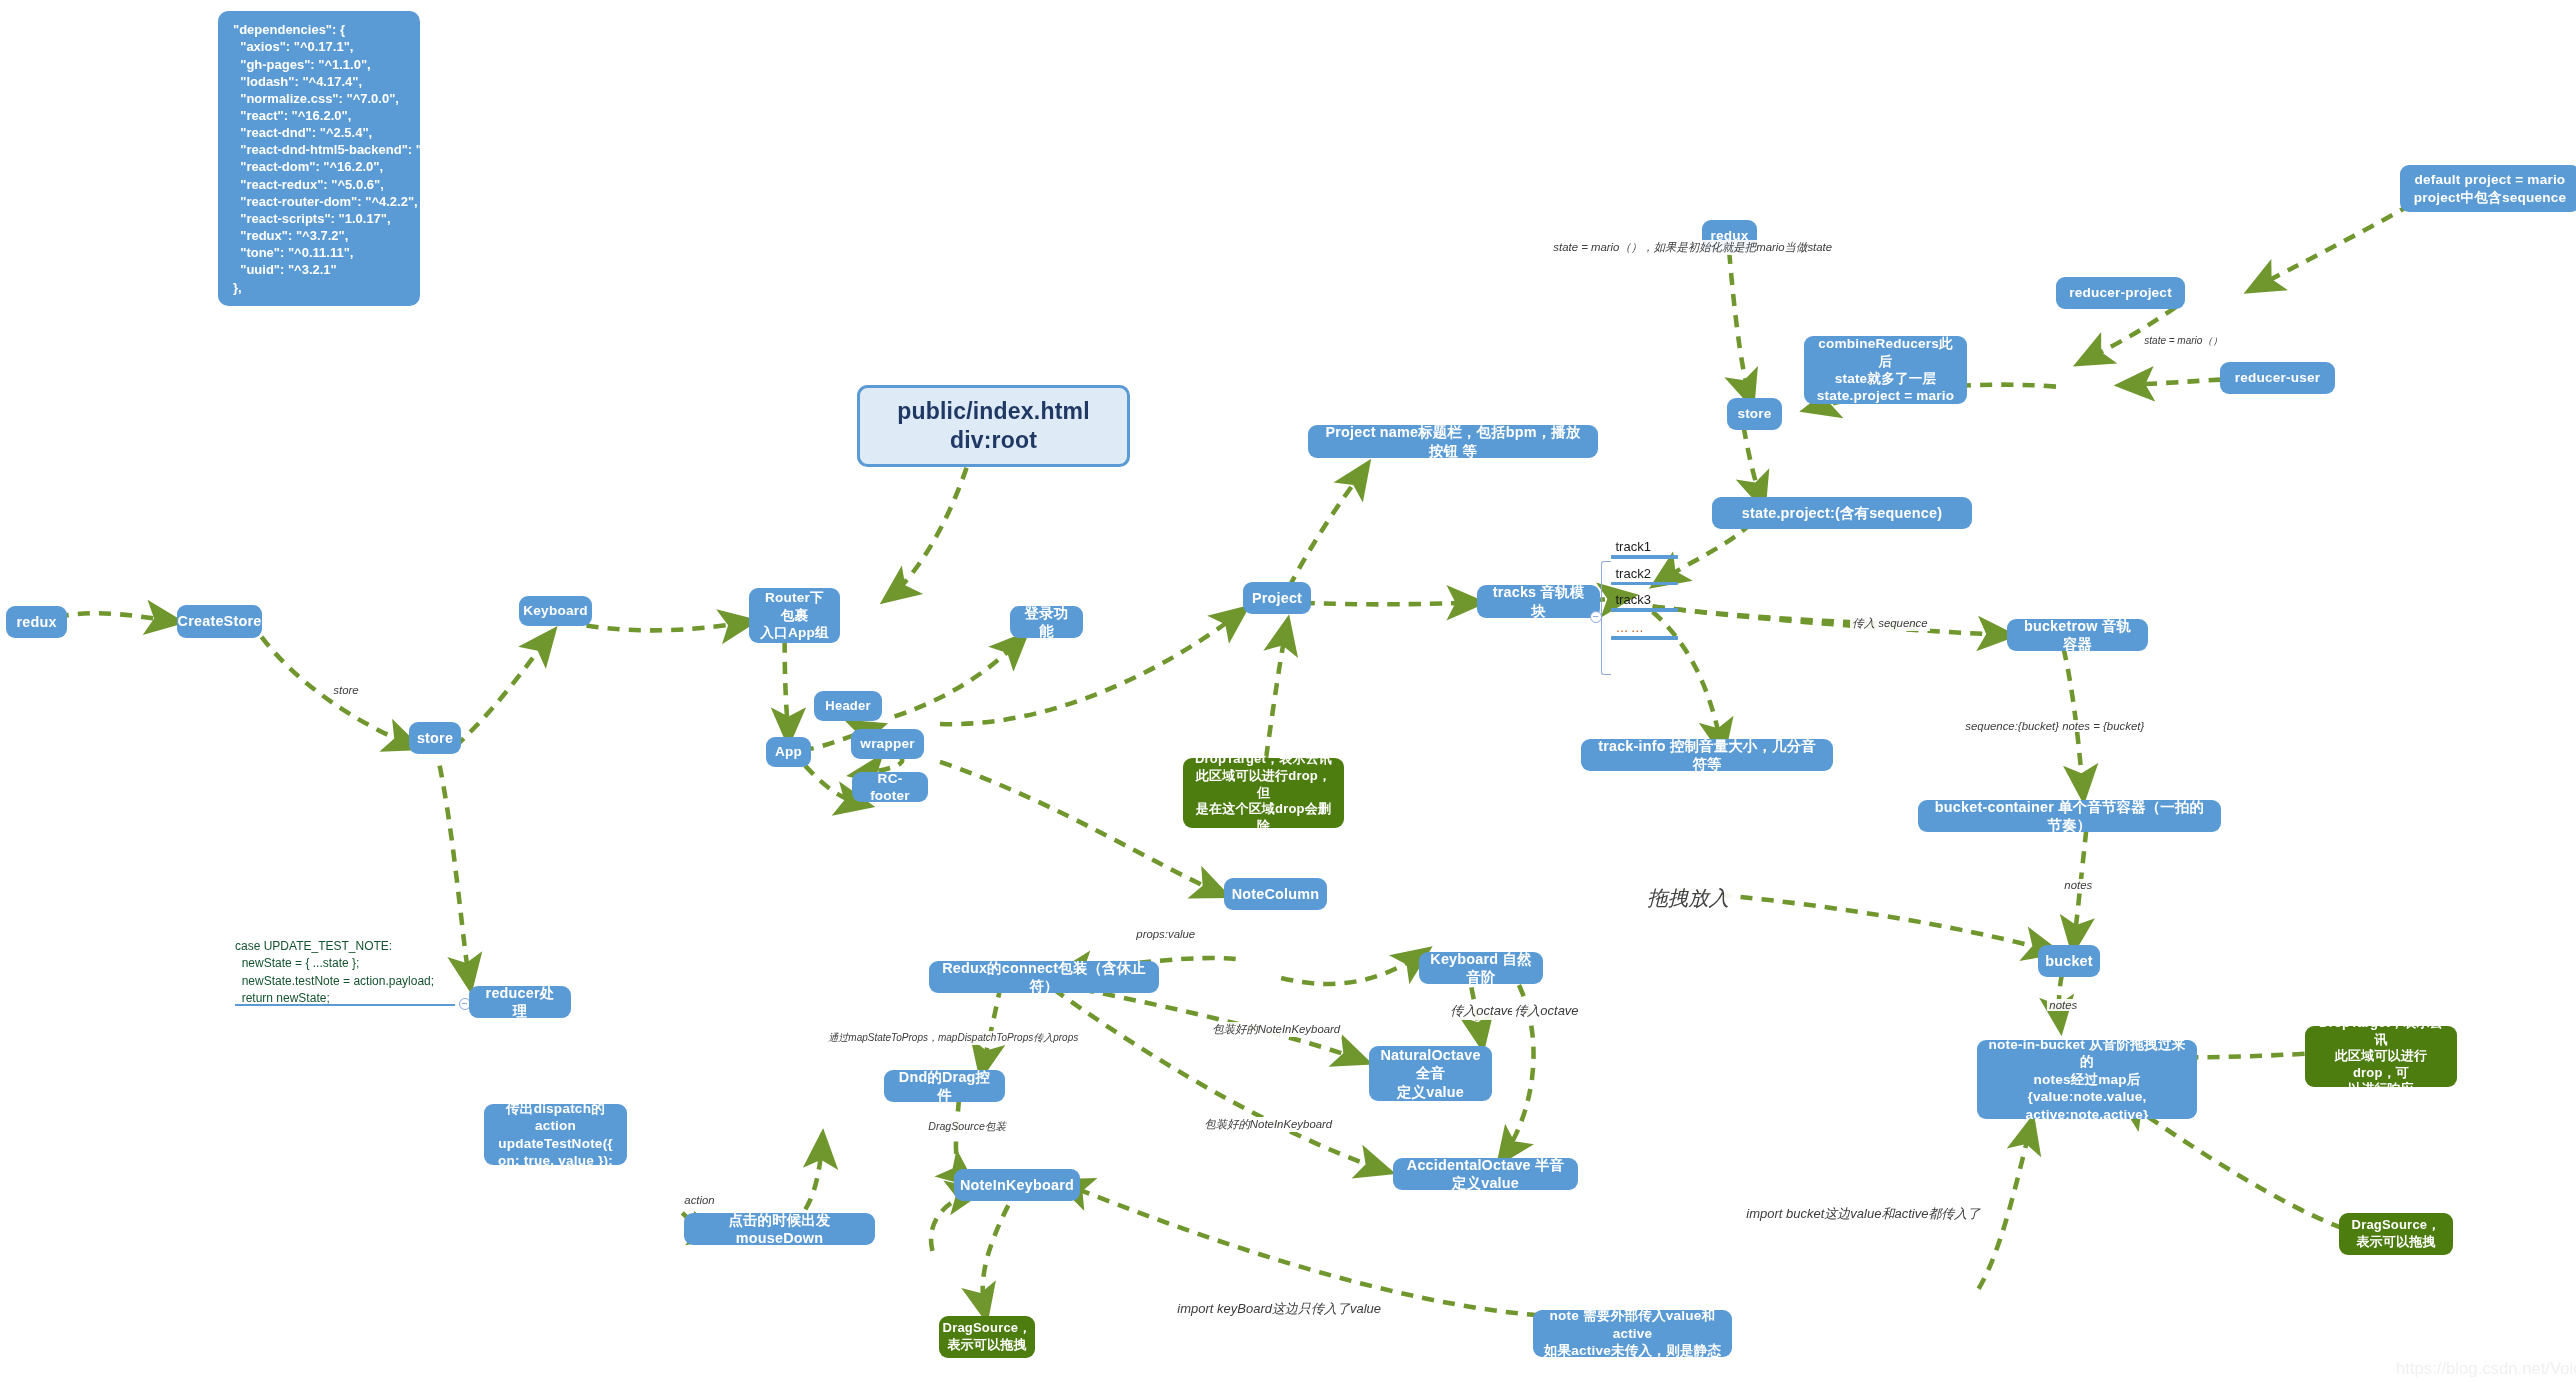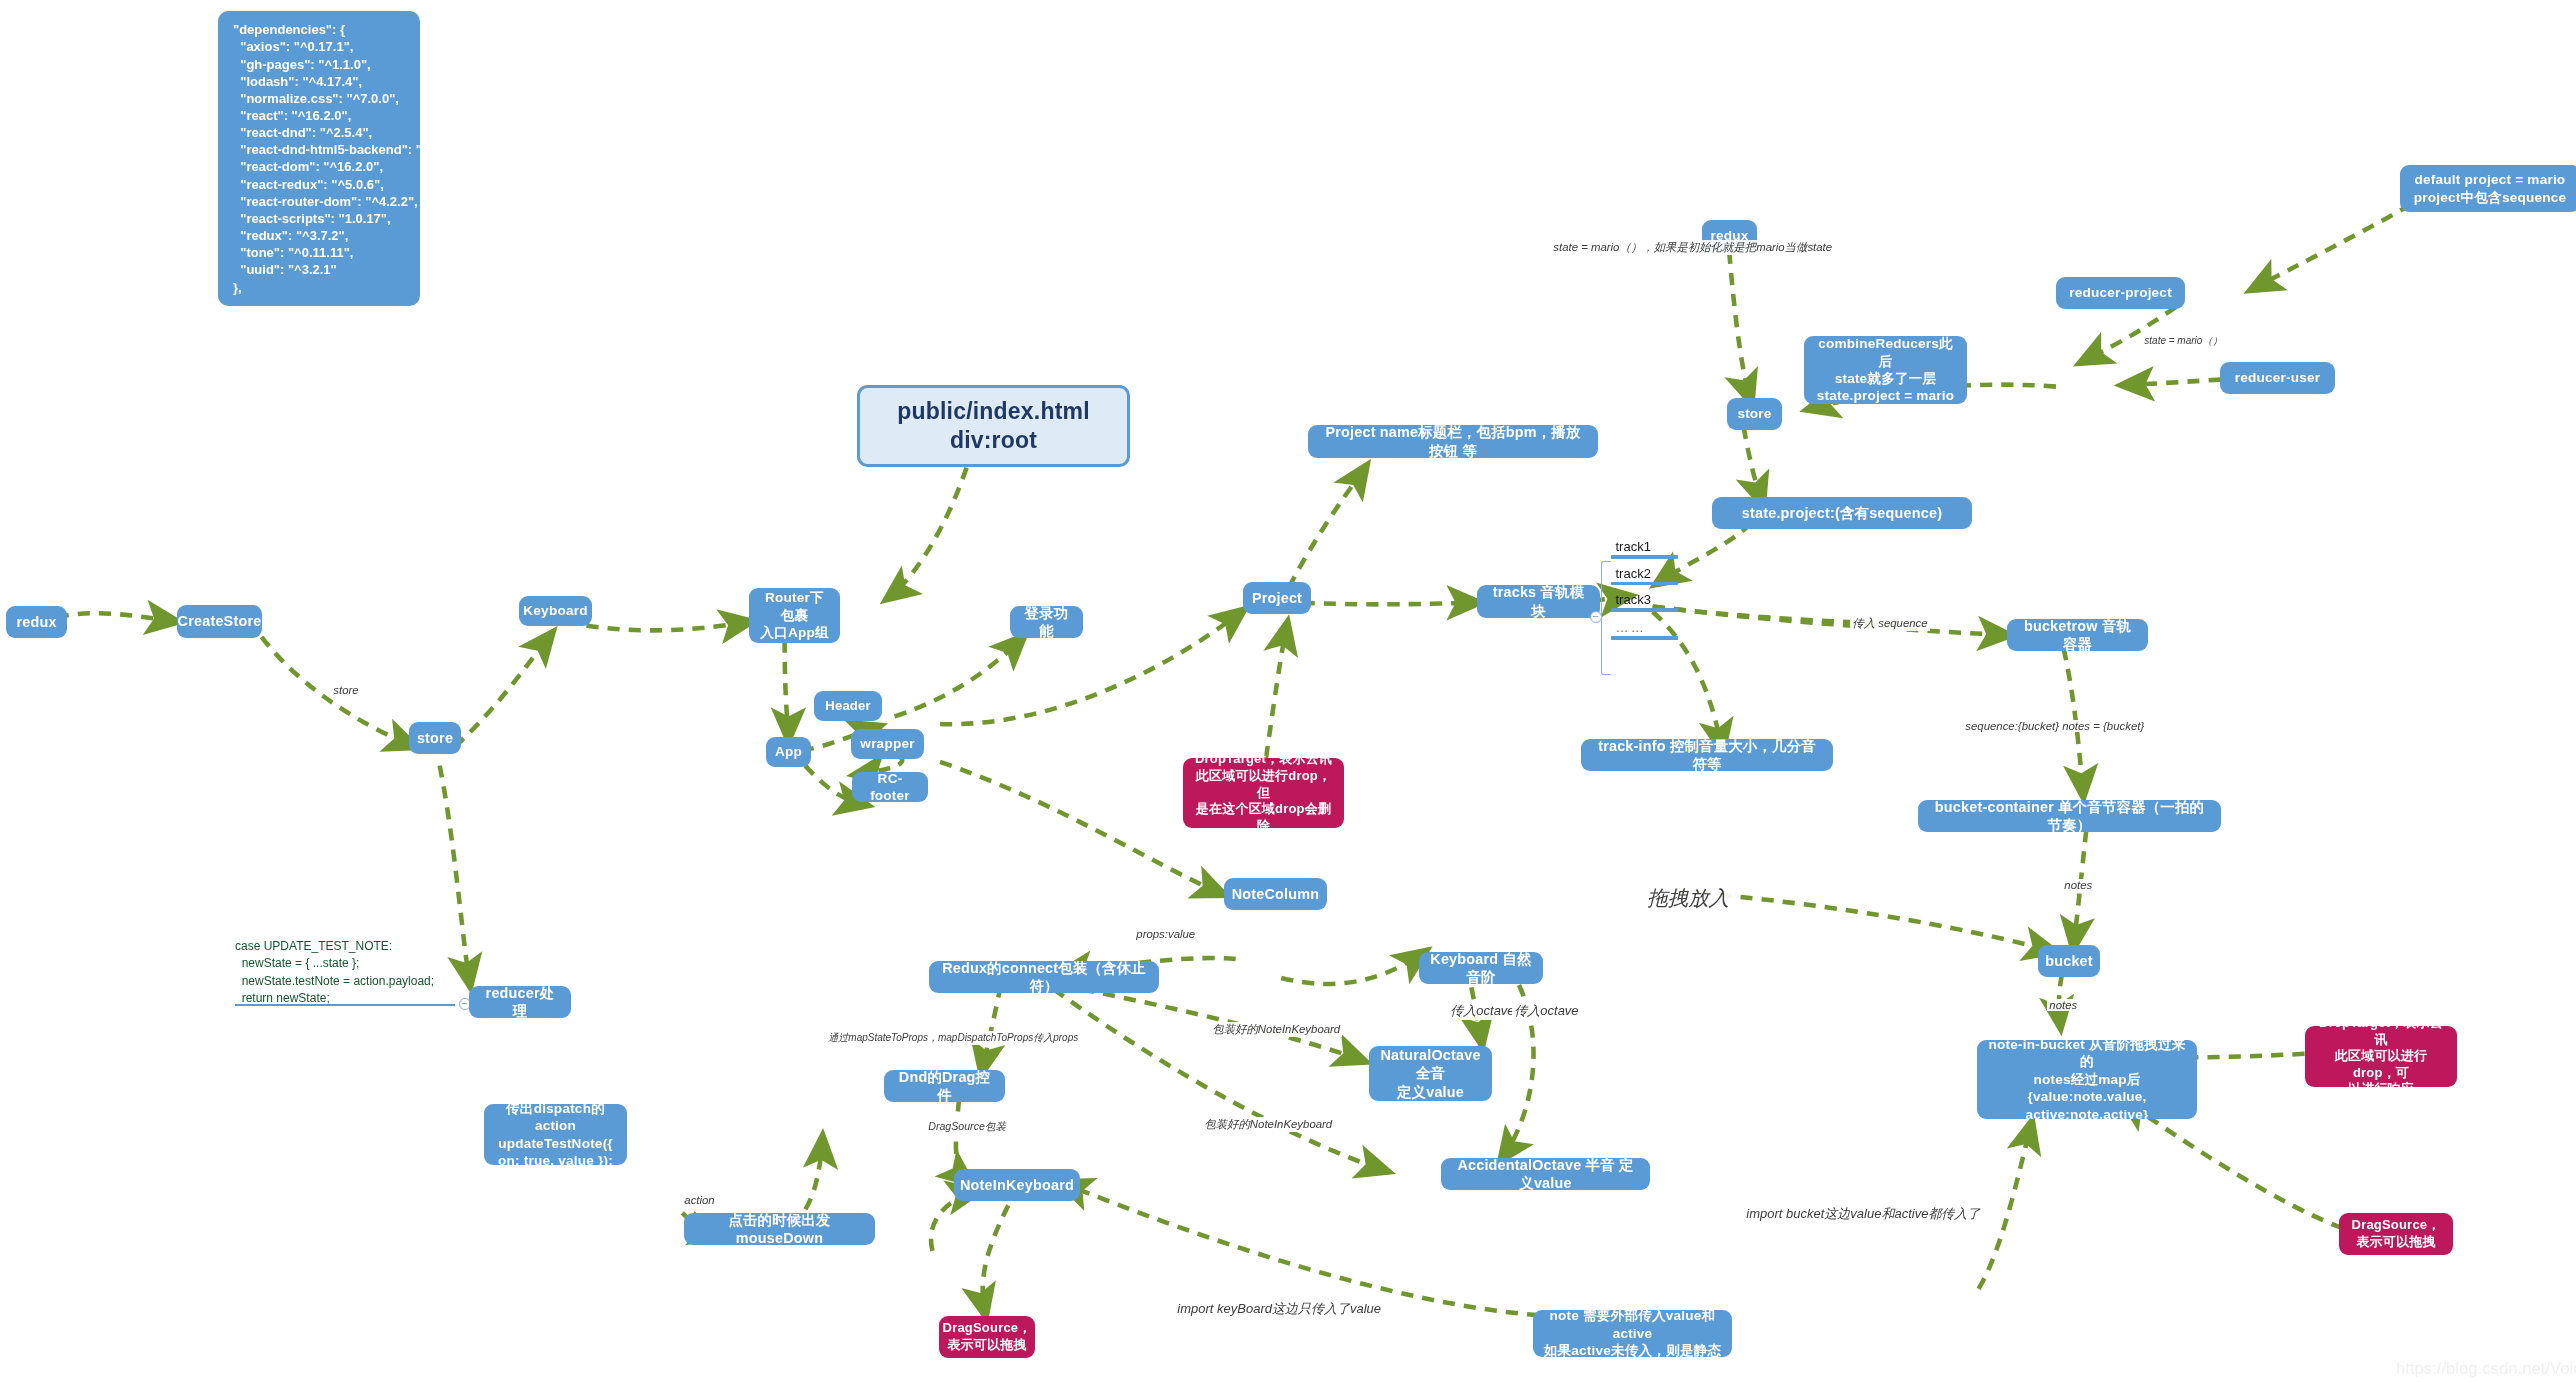--- a/index.html
+++ b/index.html
@@ -16,21 +16,21 @@
     display:flex;
     align-items:center;
     justify-content:center;
     text-align:center;
     line-height:1.28;
     padding:4.5px 10.6px;
     white-space:pre-line;
     letter-spacing:0.2px;
   }
   .blue{background:#5b9bd5;}
-  .green{background:#be185d;}
+  .green{background:#4d7c0f;}
   .rootbox{
     background:#deeaf6;
     border:3px solid #5b9bd5;
     color:#1f3864;
     border-radius:10.6px;
     font-size:23px;
   }
   .deps{
     position:absolute;
     background:#5b9bd5;
@@ -274,21 +274,21 @@
   <div class="node blue" style="left:954px;top:1169px;width:126px;height:32px;font-size:14.4px;">NoteInKeyboard</div>
 
   <div class="node green" style="left:939px;top:1316px;width:96px;height:42px;font-size:13px;">DragSource，
 表示可以拖拽</div>
 
   <div class="node blue" style="left:1419px;top:952px;width:124px;height:32px;font-size:14.4px;">Keyboard 自然音阶</div>
 
   <div class="node blue" style="left:1369px;top:1046px;width:123px;height:55px;font-size:14.4px;">NaturalOctave 全音
 定义value</div>
 
-  <div class="node blue" style="left:1393px;top:1158px;width:209px;height:32px;font-size:14.4px;margin-left:48px;">AccidentalOctave 半音 定义value</div>
+  <div class="node blue" style="left:1393px;top:1158px;width:185px;height:32px;font-size:14.4px;">AccidentalOctave 半音 定义value</div>
 
   <div class="node blue" style="left:1533px;top:1310px;width:199px;height:47px;font-size:13.6px;">note 需要外部传入value和active
 如果active未传入，则是静态</div>
 
   <div class="node blue" style="left:453px;top:986px;width:102px;height:32px;font-size:14.4px;margin-left:16px;">reducer处理</div>
 
   <div class="node blue" style="left:484px;top:1104px;width:143px;height:61px;font-size:13.6px;">传出dispatch的action
 updateTestNote({
 on: true, value });</div>
 

